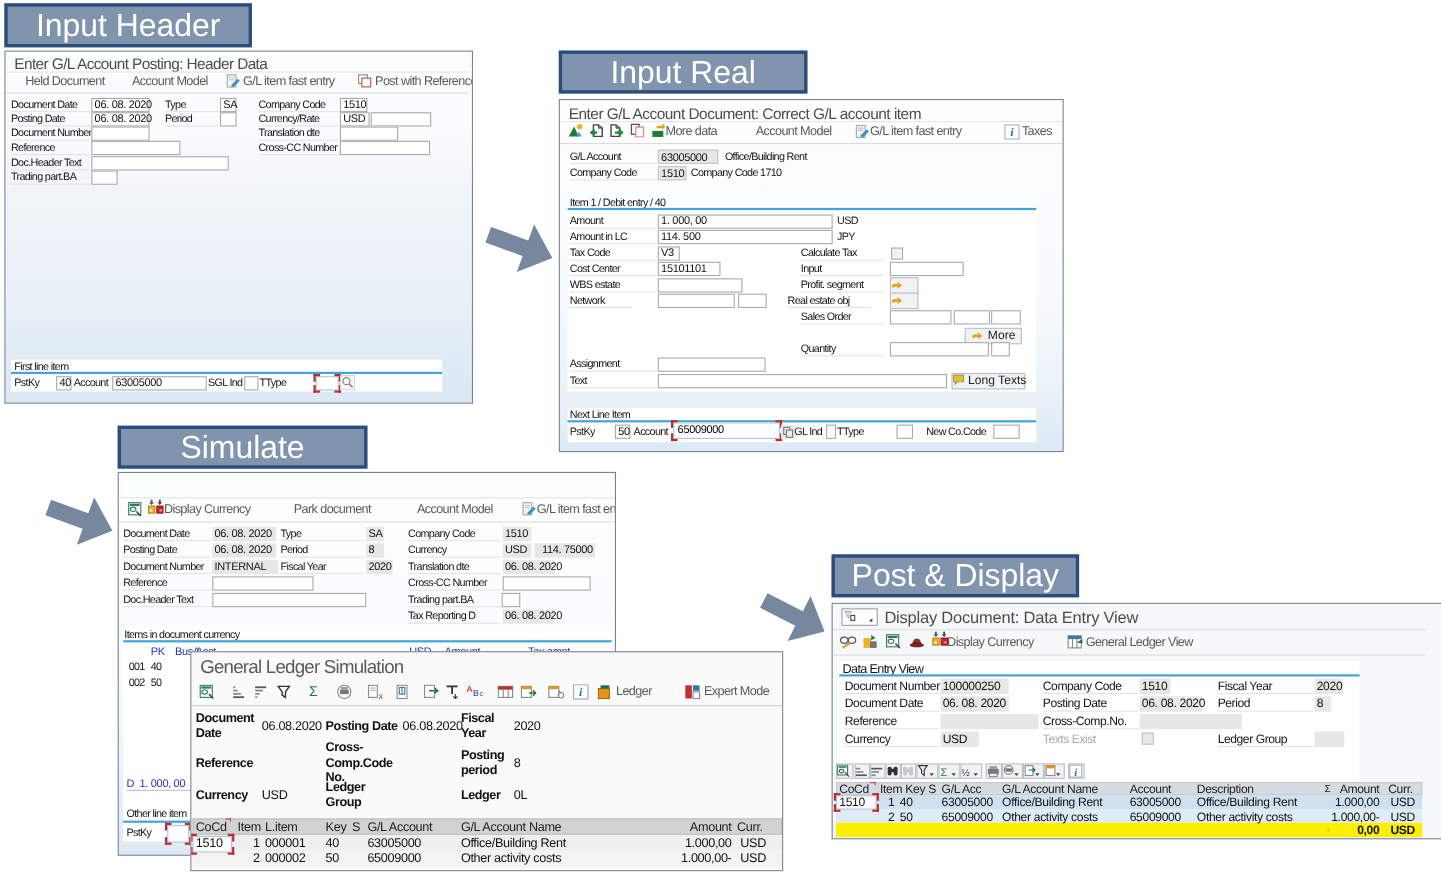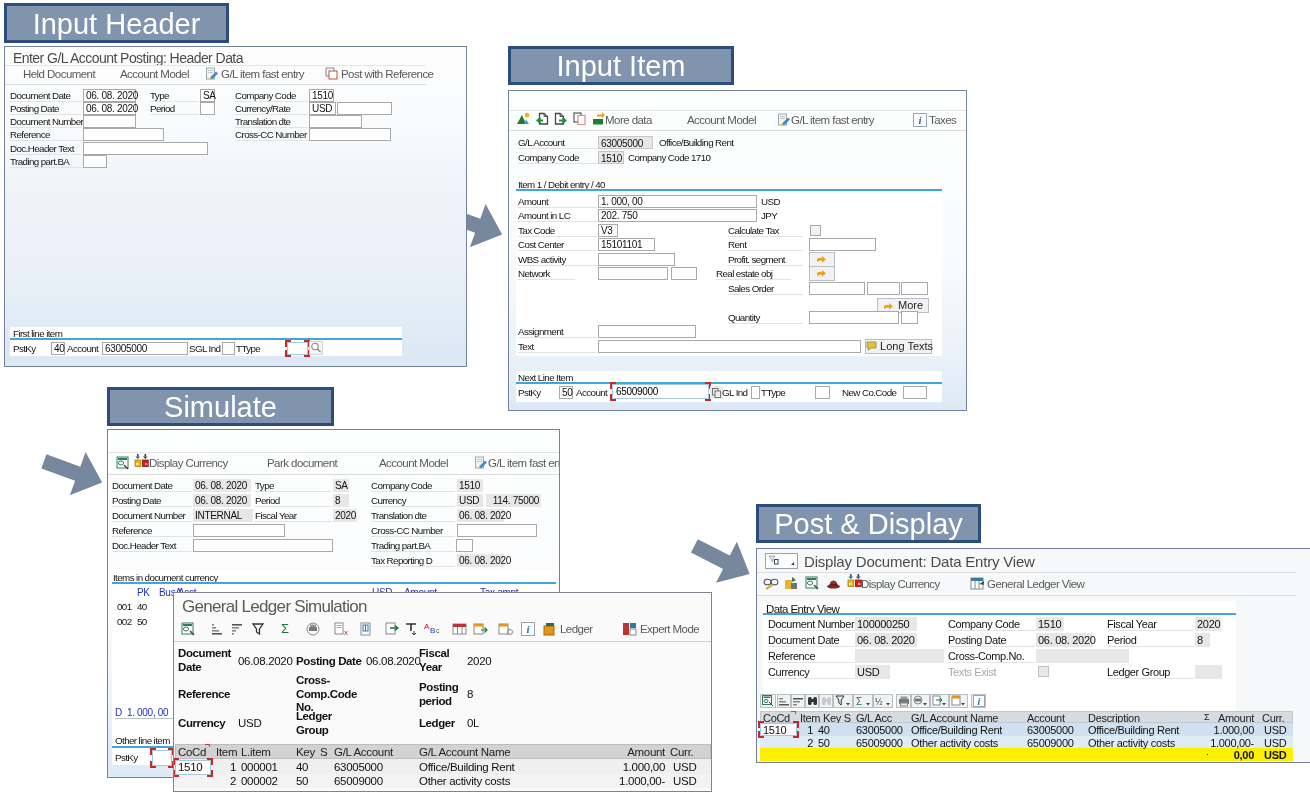--- a/index.html
+++ b/index.html
@@ -27,43 +27,43 @@
 linear-gradient(#c22b2b,#c22b2b) left 0 bottom 0/6px 2px no-repeat,
 linear-gradient(#c22b2b,#c22b2b) left 0 bottom 0/2px 7px no-repeat,
 linear-gradient(#c22b2b,#c22b2b) right 0 bottom 0/6px 2px no-repeat,
 linear-gradient(#c22b2b,#c22b2b) right 0 bottom 0/2px 7px no-repeat}
 .blu{position:absolute;font-size:10px;color:#2433bb;white-space:nowrap;letter-spacing:-0.3px}
 .ic{position:absolute}
 .gf{font-size:11.5px;font-weight:bold;color:#111;line-height:13.5px;letter-spacing:-0.4px}
 .gv{font-size:11.5px;color:#111;white-space:nowrap;letter-spacing:-0.3px}
 .gh{font-size:11.5px;color:#222;white-space:nowrap;letter-spacing:-0.3px}
 .btn{position:absolute;background:#f1f2f3;border:1px solid #b9bfc6;font-size:11px;
-color:#222;white-space:nowrap;text-align:center}
+color:#222;white-space:nowrap;}
 .f4{font-size:11px;color:#141414;white-space:nowrap;letter-spacing:-0.4px}
 .r4{height:14px;font-size:11px;line-height:14px}
 .h4{font-size:11px;color:#222;white-space:nowrap;letter-spacing:-0.3px}
 .v4{font-size:11px;color:#111;white-space:nowrap;letter-spacing:-0.3px}
 </style></head><body>
 
 <div class="lbl" style="left:4px;top:3px;width:225px;height:40px;line-height:36px">Input Header</div>
-<div class="lbl" style="left:508px;top:46px;width:226px;height:39px;line-height:35px">Input Item</div>
+<div class="lbl" style="left:508px;top:46px;width:226px;height:39px;line-height:35px">Input Real</div>
 <div class="lbl" style="left:107px;top:387px;width:227px;height:39px;line-height:35px">Simulate</div>
 <div class="lbl" style="left:756px;top:504px;width:225px;height:39px;line-height:35px">Post &amp; Display</div>
 
 <svg class="A" style="left:437px;top:198px" width="70" height="56" viewBox="0 0 70 56">
 <polygon points="0,15.5 36,15.5 36,0 62,23 36,46 36,30.5 0,30.5" fill="#76879e" transform="translate(5 3) rotate(20 31 23)"></polygon>
   </svg>
 <svg class="A" style="left:37px;top:446px" width="70" height="56" viewBox="0 0 70 56">
 <polygon points="0,15.5 36,15.5 36,0 62,23 36,46 36,30.5 0,30.5" fill="#76879e" transform="translate(5 3) rotate(20 31 23)"></polygon>
   </svg>
 <svg class="A" style="left:686px;top:534px" width="70" height="58" viewBox="0 0 70 58">
 <polygon points="0,15.5 36,15.5 36,0 62,23 36,46 36,30.5 0,30.5" fill="#76879e" transform="translate(5 3) rotate(27 31 23)"></polygon>
   </svg>
 
-<div class="win" id="w1" style="left:4px;top:46px;width:463px;height:321px;
+<div class="win" id="w1" style="left:4px;top:46px;width:426px;height:321px;
 background:linear-gradient(180deg,#fdfdfe 0px,#f9fbfd 80px,#eff4f9 140px,#e9f0f7 230px,#dce9f4 300px)">
 <div class="t" style="left:8px;top:3px;letter-spacing:-0.55px">Enter G/L Account Posting: Header Data</div>
 <div class="tb" style="left:18px;top:21px">Held Document</div>
 <div class="tb" style="left:115px;top:21px">Account Model</div>
 <svg class="ic" style="left:200px;top:20px" width="14" height="14">
       <rect x="1.5" y="1" width="8" height="11" fill="#f4f4f4" stroke="#9aa"></rect>
       <line x1="3" y1="3.5" x2="8" y2="3.5" stroke="#c5c5c5"></line>
       <line x1="3" y1="5.5" x2="8" y2="5.5" stroke="#c5c5c5"></line>
       <path d="M5 10.5 L11 4.5 L13 6.5 L7 12.5 Z" fill="#3d8fd4"></path>
       <path d="M5 10.5 L7 12.5 L4.2 13.2 Z" fill="#e8c050"></path>
@@ -330,20 +330,21 @@
 <div class="gv A" style="left:67px;top:182px">000002</div>
 <div class="gv A" style="left:122px;top:182px">50</div>
 <div class="gv A" style="left:160px;top:182px">65009000</div>
 <div class="gv A" style="left:245px;top:182px">Other activity costs</div>
 <div class="gv A" style="left:420px;top:182px;width:71px;text-align:right">1.000,00-</div>
 <div class="gv A" style="left:499px;top:182px">USD</div>
 </div>
 
 <div class="win" id="w2" style="left:508px;top:90px;width:459px;height:321px;
 background:linear-gradient(180deg,#fdfefe 0%,#f8fbfd 55%,#e9f1f8 85%,#dce9f4 100%)">
+<div class="t" style="left:8px;top:4px;letter-spacing:-0.45px">Enter G/L Account Document: Correct G/L account item</div>
 <svg class="ic" style="left:8px;top:21px" width="13" height="13">
       <polygon points="0,12 5,3 9,12" fill="#1e7d32"></polygon>
       <polygon points="7,12 9,7.5 12,12" fill="#4d94d8"></polygon>
       <circle cx="10" cy="3.2" r="2.4" fill="#e8b420"></circle>
     </svg>
 <svg class="ic" style="left:27px;top:21px" width="13" height="13">
       <path d="M3.5 1.5 H8 L11.5 4.5 V12 H3.5 Z" fill="#fff" stroke="#444" stroke-width="1.3"></path>
       <path d="M8 1.5 L8 4.5 L11.5 4.5" fill="#888" stroke="#444" stroke-width="0.8"></path>
       <path d="M7 8.5 H2 M4.5 6 L1.5 8.5 L4.5 11" stroke="#1e8c3c" stroke-width="2" fill="none"></path>
     </svg>
@@ -383,31 +384,31 @@
 <div class="f ful" style="left:9px;top:61px;width:79px">Company Code</div>
 <div class="ro" style="left:89px;top:60px;width:26px;height:13px;border:1px solid #c6c6c6">1510</div>
 <div class="f" style="left:119px;top:61px">Company Code 1710</div>
 <div class="grp" style="left:7px;top:89px;width:426px;height:176px"></div>
 <div class="f" style="left:9px;top:88px">Item 1 / Debit entry / 40</div>
 <div class="gl" style="left:7px;top:98px;width:426px"></div>
 <div class="f ful" style="left:9px;top:105px;width:79px">Amount</div>
 <div class="in" style="left:89px;top:104px;width:159px;height:13px">1. 000, 00</div>
 <div class="f" style="left:252px;top:105px">USD</div>
 <div class="f ful" style="left:9px;top:119px;width:79px">Amount in LC</div>
-<div class="in" style="left:89px;top:118px;width:159px;height:13px">202. 750</div>
+<div class="in" style="left:89px;top:118px;width:159px;height:13px">114. 500</div>
 <div class="f" style="left:252px;top:119px">JPY</div>
 <div class="f ful" style="left:9px;top:134px;width:79px">Tax Code</div>
 <div class="in" style="left:89px;top:133px;width:20px;height:13px">V3</div>
 <div class="f ful" style="left:219px;top:134px;width:75px">Calculate Tax</div>
 <div class="A" style="left:301px;top:134px;width:11px;height:11px;background:#f2f2f2;border:1px solid #aaa"></div>
 <div class="f ful" style="left:9px;top:148px;width:79px">Cost Center</div>
 <div class="in" style="left:89px;top:147px;width:57px;height:13px">15101101</div>
-<div class="f ful" style="left:219px;top:148px;width:75px">Rent</div>
+<div class="f ful" style="left:219px;top:148px;width:75px">Input</div>
 <div class="in" style="left:300px;top:147px;width:67px;height:13px"></div>
-<div class="f ful" style="left:9px;top:163px;width:79px">WBS activity</div>
+<div class="f ful" style="left:9px;top:163px;width:79px">WBS estate</div>
 <div class="in" style="left:89px;top:162px;width:77px;height:13px"></div>
 <div class="f ful" style="left:219px;top:163px;width:75px">Profit. segment</div>
 <div class="btn" style="left:300px;top:161px;width:26px;height:15px"><svg width="12" height="10">
         <path d="M1 9 V6 Q4 4 6 5.5 L6 3 L10 6.5 L6 9.5 L6 7.5 Q3 7 1 9Z" fill="#e8a020"></path>
       </svg></div>
 <div class="f ful" style="left:9px;top:177px;width:57px">Network</div>
 <div class="in" style="left:89px;top:176px;width:70px;height:13px"></div>
 <div class="in" style="left:162px;top:176px;width:26px;height:13px"></div>
 <div class="f ful" style="left:207px;top:177px;width:75px">Real estate obj</div>
 <div class="btn" style="left:300px;top:175px;width:26px;height:15px"><svg width="12" height="10">

